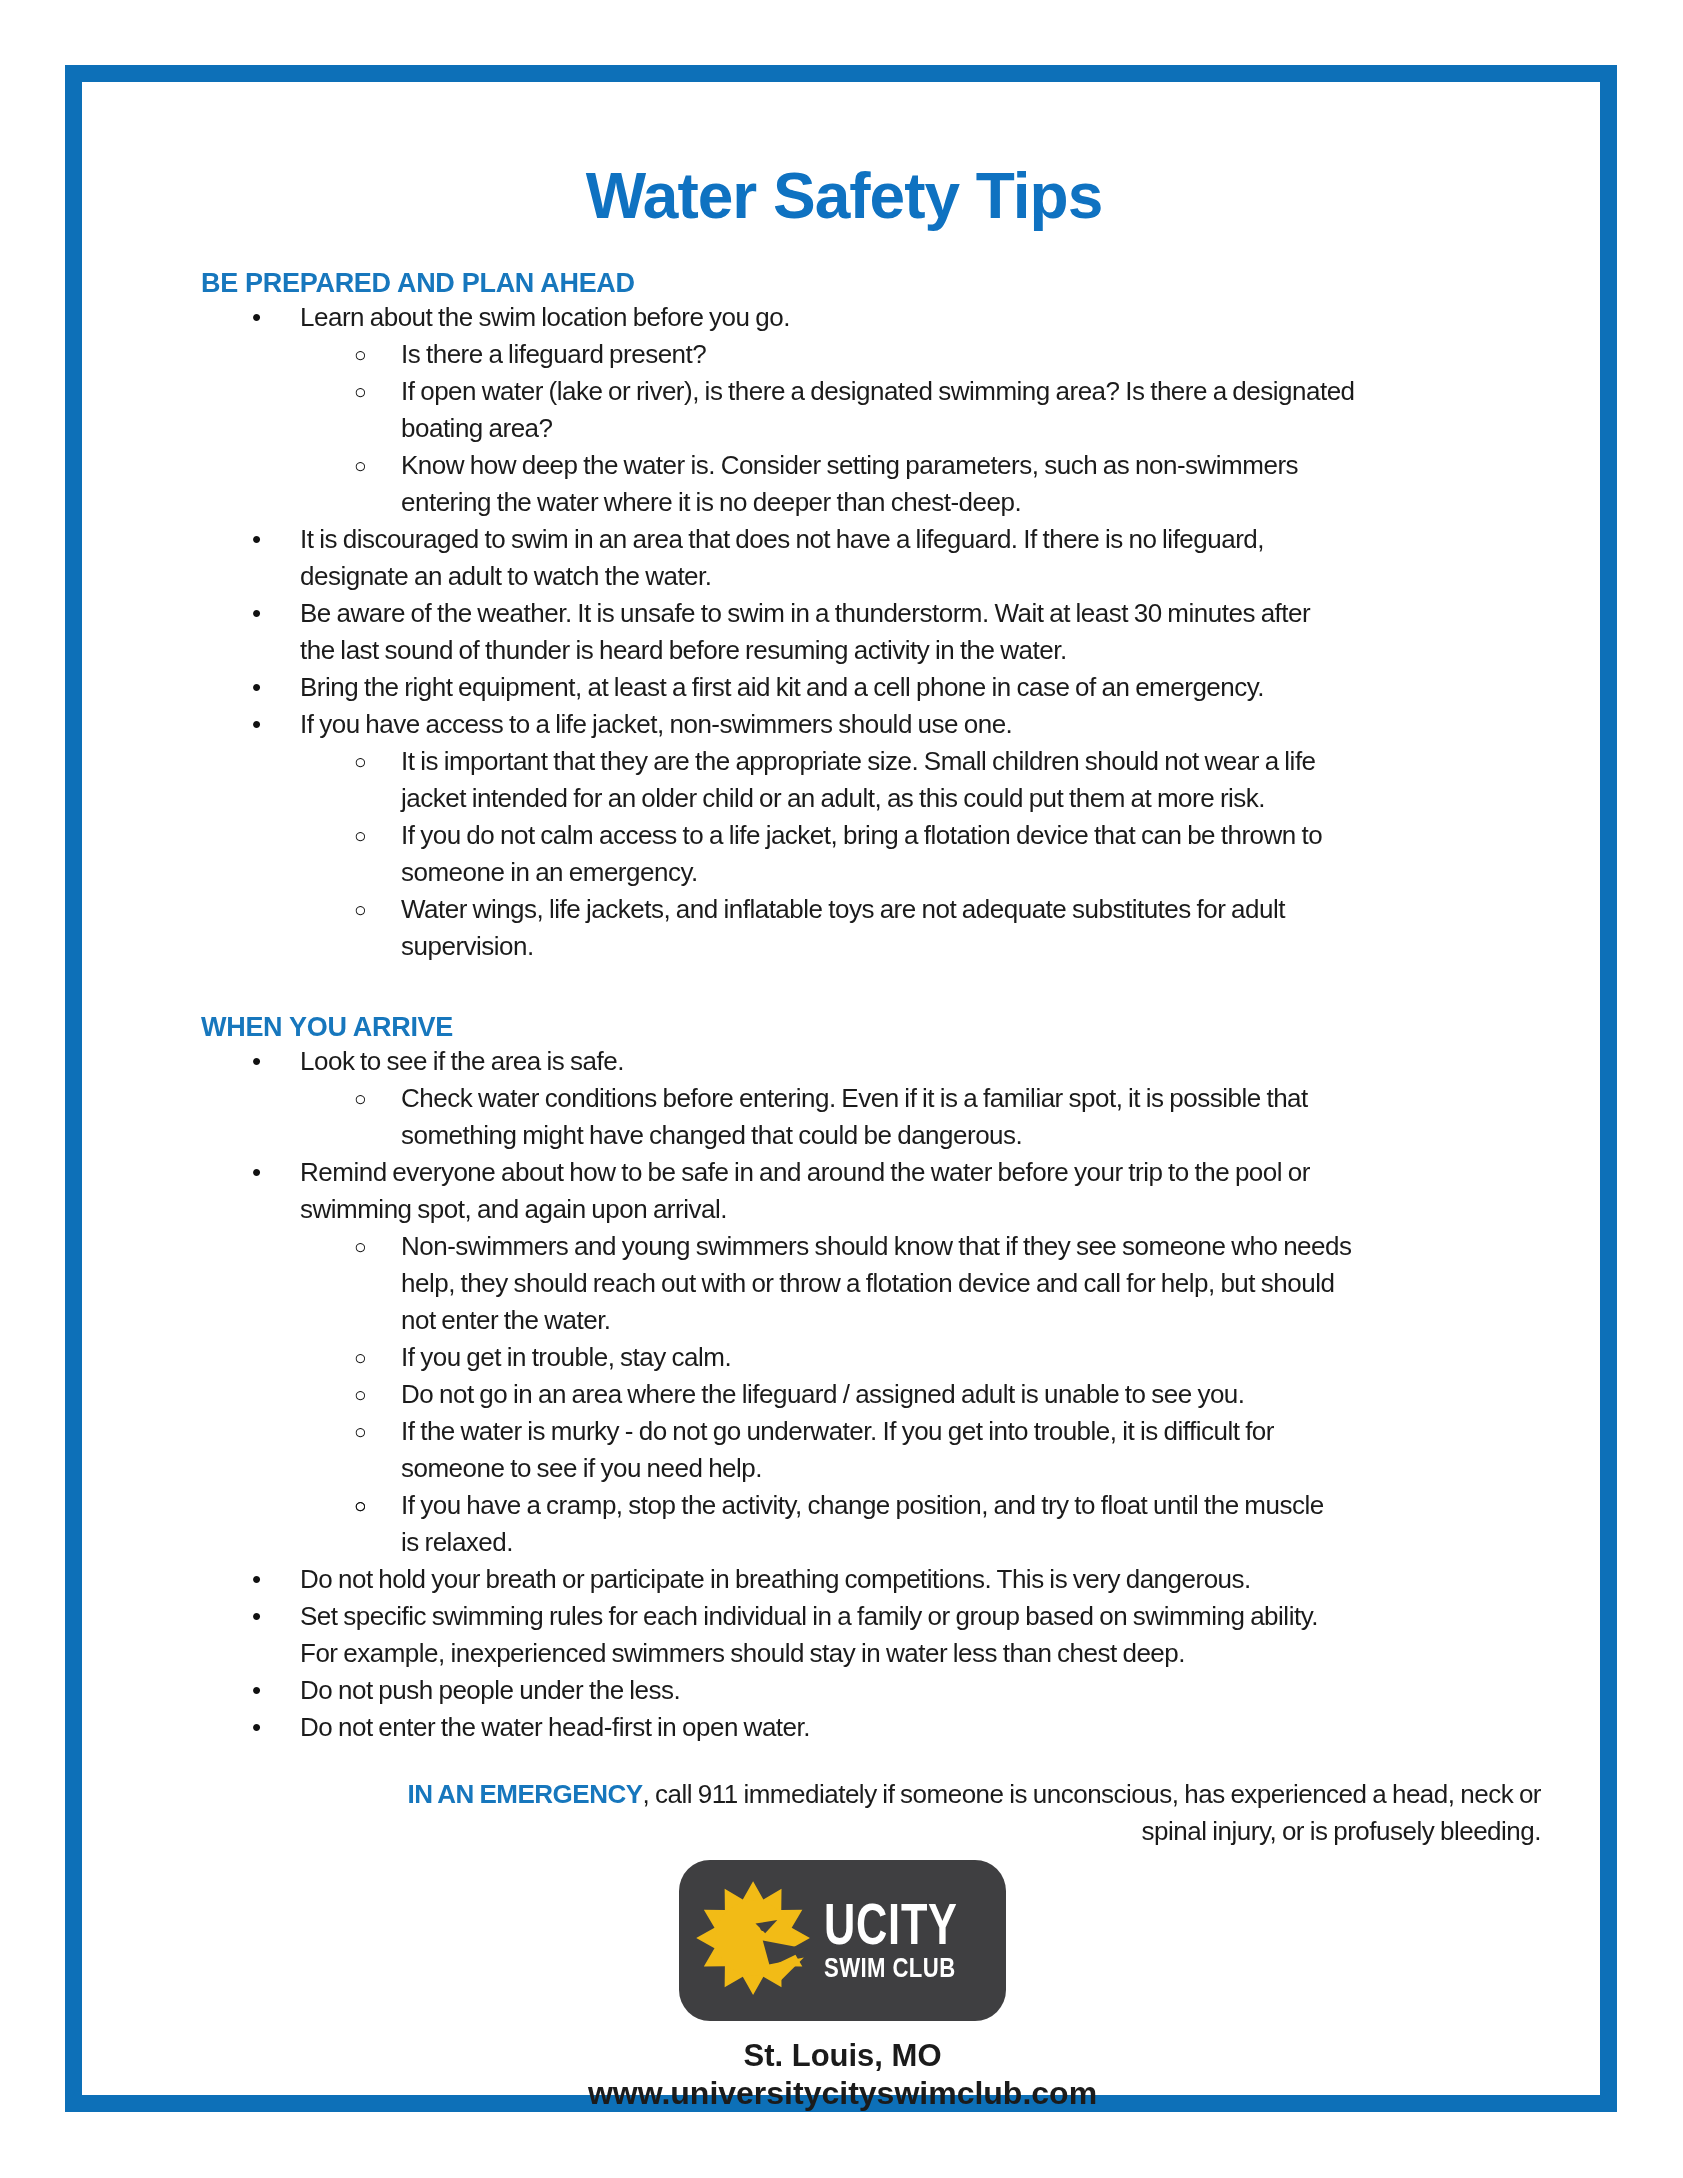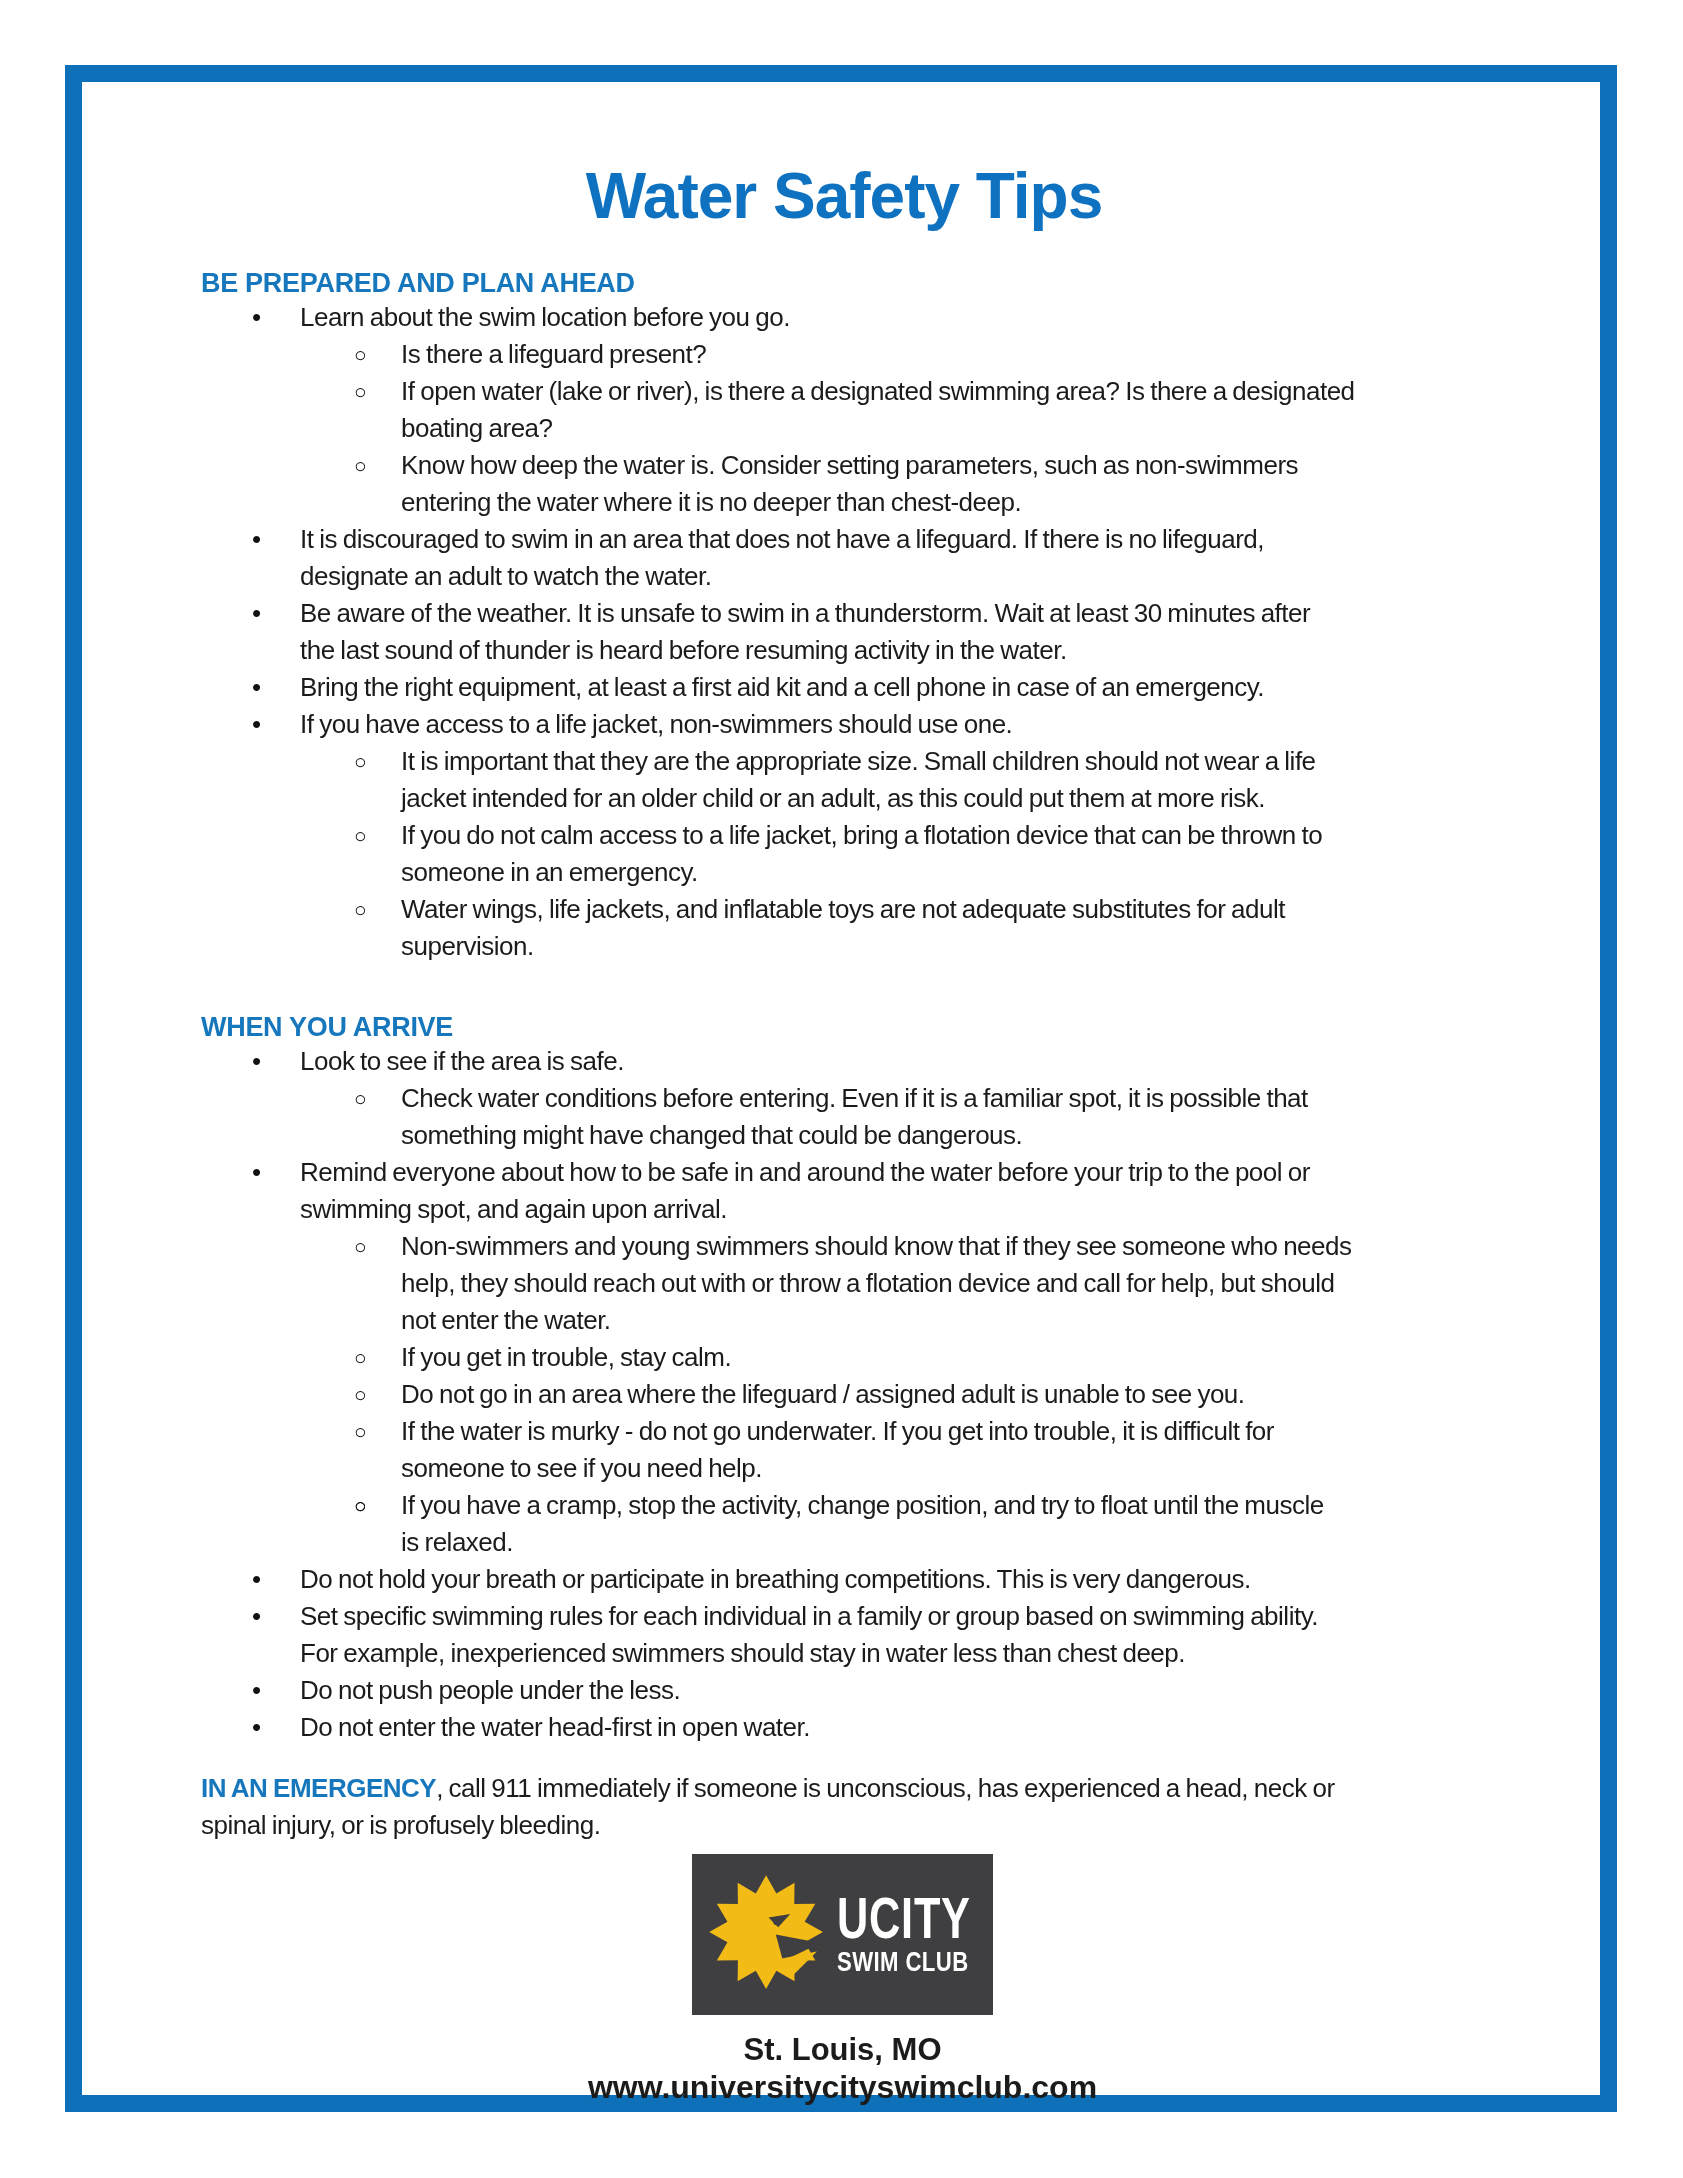--- a/index.html
+++ b/index.html
@@ -41,28 +41,29 @@
   }
   .t { white-space:pre-line; }
   .m1 {
     position:absolute; left:51px; top:0;
     font-size:26px; line-height:37px; color:#111111;
   }
   .m2 {
     position:absolute; left:54px; top:0;
     font-size:21px; line-height:37px; color:#111111;
   }
-  .emergency { margin-top:24px; }
+  .emergency { margin-top:30px;text-align:right; }
   .emergency .lead { font-weight:bold; color:#1777bd; }
   .footer { text-align:center; margin:10px 0 0 -57px; }
   .logo-badge {
     display:inline-flex; align-items:center;
-    width:301px; height:161px;
+    width:327px; height:161px;
     background:#3f3f41; padding:10px 16px;
     text-align:left;
+    border-radius:31px;
   }
   .lion { width:121px; height:135px; flex:0 0 auto; }
   .logo-text { margin-left:8px; }
   .logo-line1 {
     font-size:57px; line-height:51px; font-weight:bold; color:#ffffff;
     transform:scaleX(0.76); transform-origin:left center; letter-spacing:1px;
     white-space:nowrap;
   }
   .logo-line2 {
     font-size:27px; line-height:30px; font-weight:bold; color:#ffffff;

